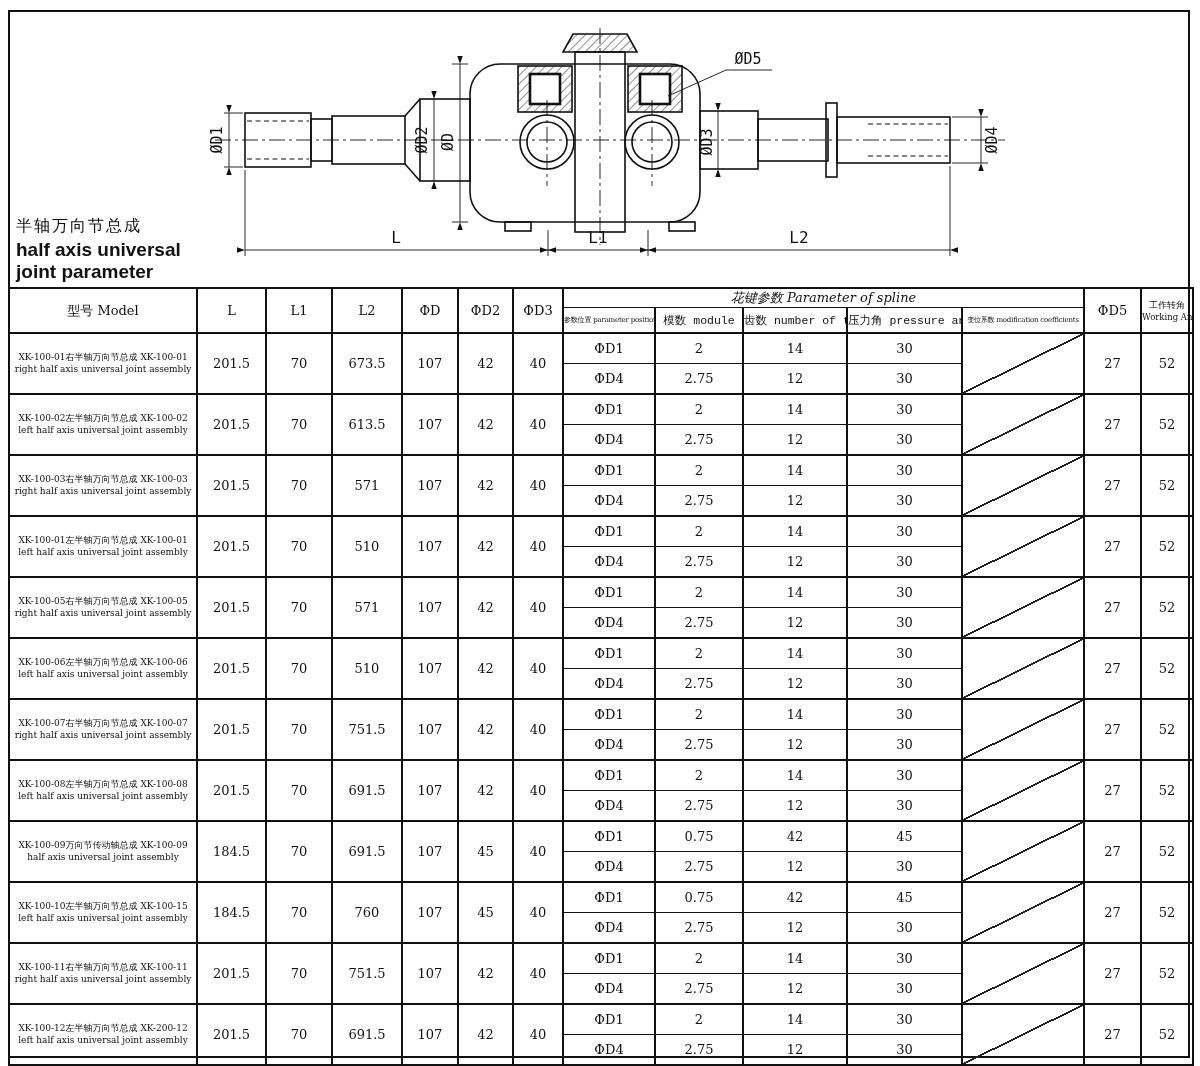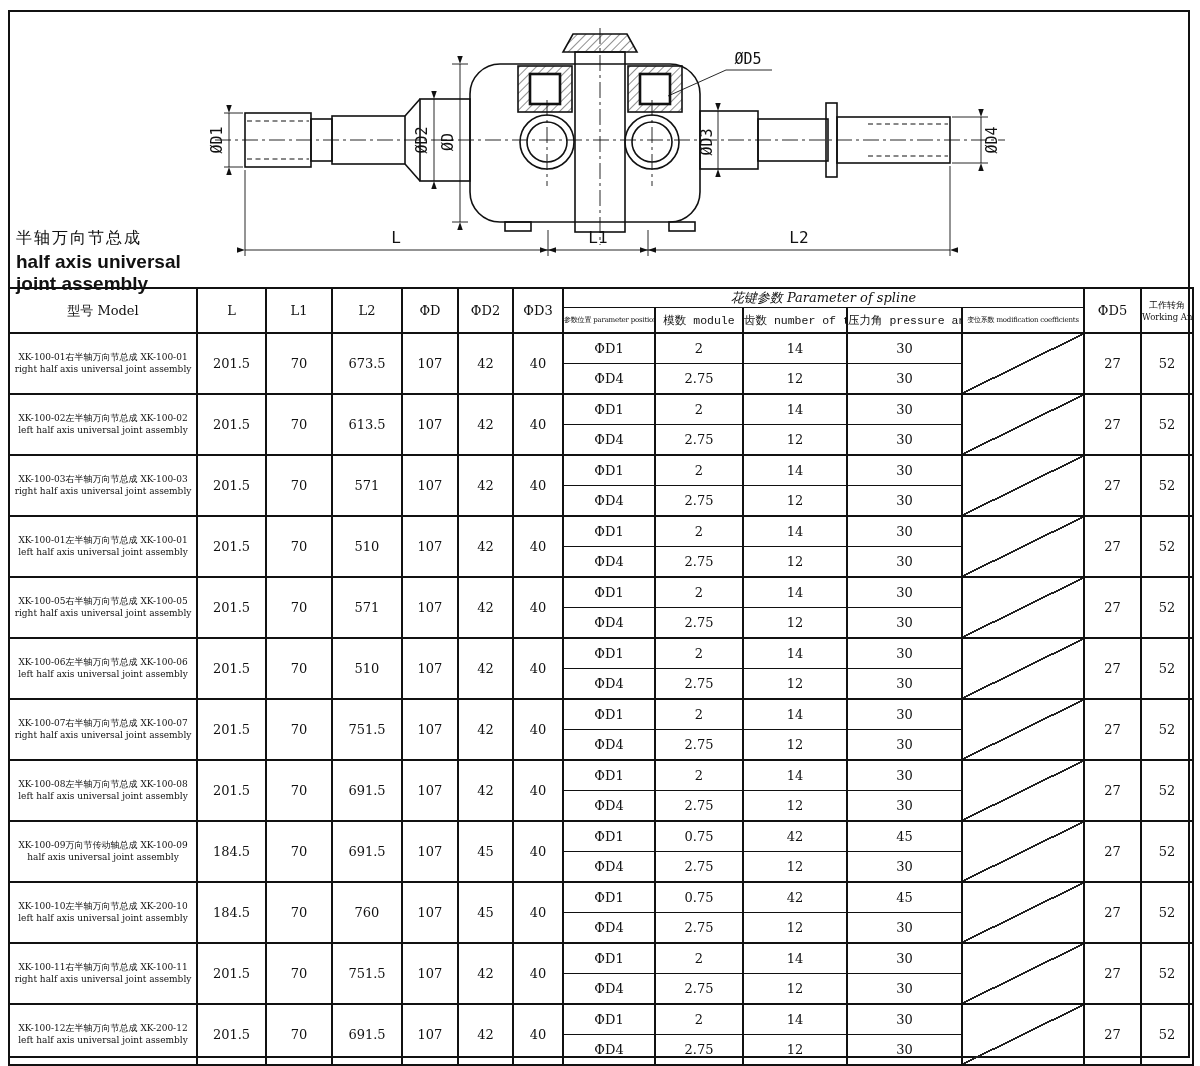--- a/index.html
+++ b/index.html
@@ -5,21 +5,21 @@
   html,body { margin:0; padding:0; background:#fff; }
   .page {
     position:relative; width:1200px; height:1066px; background:#fff;
     color:#111; font-family:"DejaVu Serif", serif; overflow:hidden;
   }
   .frame {
     position:absolute; left:8px; top:10px; width:1182px; height:1048px;
     border:2px solid #111; box-sizing:border-box;
   }
   .drawing { position:absolute; left:0; top:0; }
-  .title-block { position:absolute; left:16px; top:228px; }
+  .title-block { position:absolute; left:16px; top:216px; }
   .t-cn { font-family:"DejaVu Sans", sans-serif; font-size:16px; letter-spacing:2px; margin-bottom:2px; }
   .t-en { font-family:"Liberation Sans", sans-serif; font-weight:bold; font-size:19px; line-height:1.15; }
 
   table.spec-table {
     position:absolute; left:8px; top:287px; width:1184px;
     border-collapse:collapse; table-layout:fixed;border-radius:30px;
   }
   .spec-table th, .spec-table td {
     border:2px solid #111; padding:0; text-align:center; vertical-align:middle;
     font-weight:normal; overflow:hidden;
@@ -129,21 +129,21 @@
       <text x="748" y="64">ØD5</text>
       <text x="396" y="243" font-size="16">L</text>
       <text x="598" y="243" font-size="16">L1</text>
       <text x="799" y="243" font-size="16">L2</text>
     </g>
   </svg>
 
   <div class="title-block">
     <div class="t-cn">半轴万向节总成</div>
     <div class="t-en">half axis universal</div>
-    <div class="t-en">joint assembly</div>
+    <div class="t-en">joint parameter</div>
   </div>
 
   <table class="spec-table">
     <colgroup>
       <col style="width:188px">
         <col style="width:69px">
         <col style="width:66px">
         <col style="width:70px">
       <col style="width:56px">
         <col style="width:55px">
@@ -382,21 +382,21 @@
     <td rowspan="2">52</td>
   </tr>
   <tr class="spline-b">
     <td class="subcell">ΦD4</td>
     <td class="subcell">2.75</td>
     <td class="subcell">12</td>
     <td class="subcell">30</td>
   </tr>
 
   <tr class="spline-a">
-    <td rowspan="2" class="model-cell">XK-100-10左半轴万向节总成 XK-200-10 left half axis universal joint assembly</td>
+    <td rowspan="2" class="model-cell">XK-100-10左半轴万向节总成 XK-100-15 left half axis universal joint assembly</td>
     <td rowspan="2">184.5</td>
     <td rowspan="2">70</td>
     <td rowspan="2">760</td>
     <td rowspan="2">107</td>
     <td rowspan="2">45</td>
     <td rowspan="2">40</td>
     <td class="subcell">ΦD1</td>
     <td class="subcell">0.75</td>
     <td class="subcell">42</td>
     <td class="subcell">45</td>

